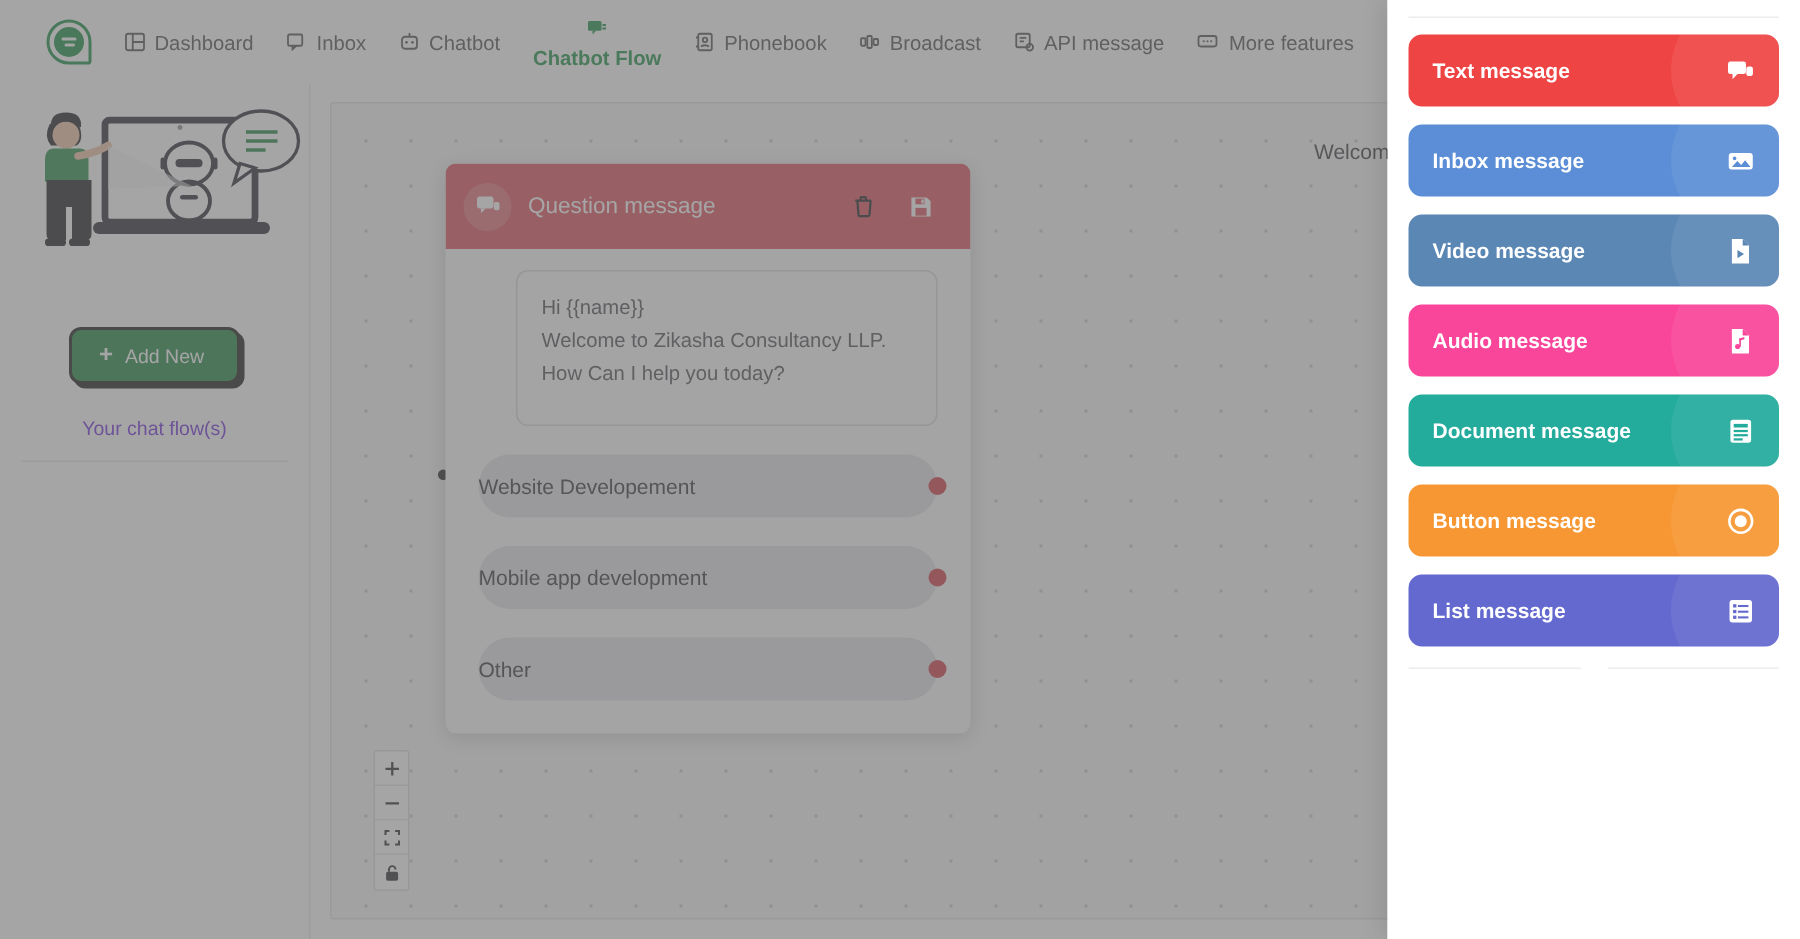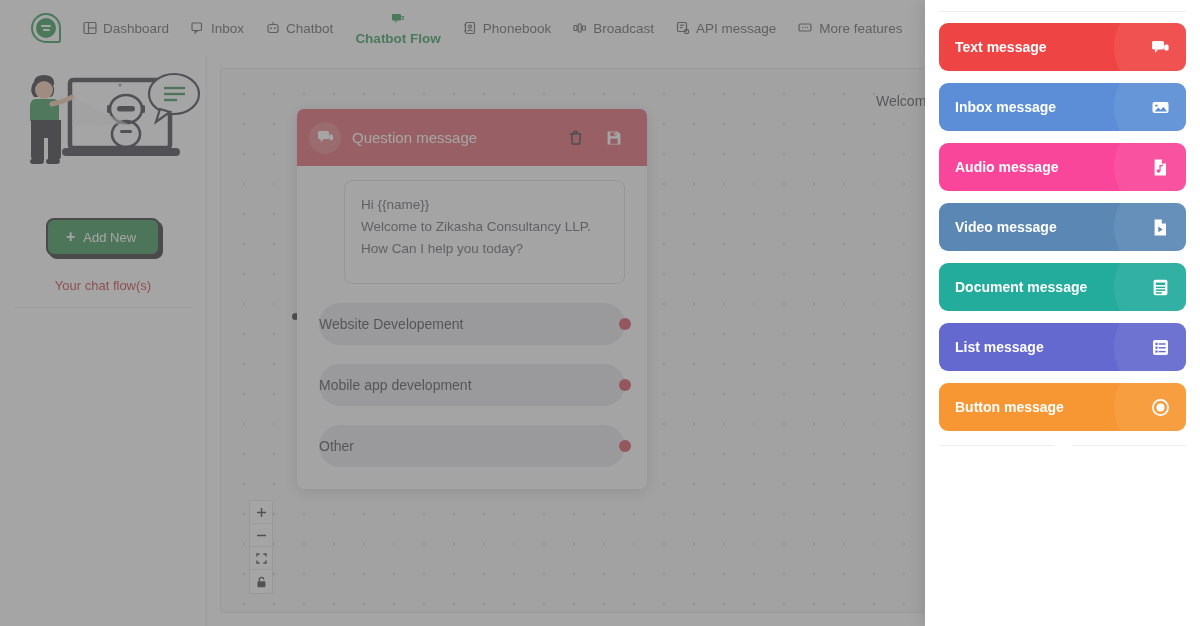--- a/index.html
+++ b/index.html
@@ -56,21 +56,21 @@
   .addnew-wrap { display: flex; justify-content: center; margin-top: 24px; }
   .addnew {
     position: relative; background: #17823c; color: #fff;
     border: 2px solid #111; border-radius: 8px;
     font-size: 13px; padding: 9px 22px 9px 18px;
     display: flex; align-items: center; gap: 8px; cursor: pointer;
     box-shadow: 3px 3px 0 #111;
   }
   .addnew .plus { font-size: 16px; line-height: 1; font-weight: bold; }
   .flowlabel {
-    text-align: center; font-size: 13px; color: #b91c1c;
+    text-align: center; font-size: 13px; color: #6d28d9;
     margin-top: 22px; padding-bottom: 14px; border-bottom: 1px solid #e8e8e8;
     margin-left: 14px; margin-right: 14px;
   }
 
   
   .canvas-area {
     position: absolute; left: 220px; top: 68px;
     width: 962px; height: 545px;
     background-color: #f7f7f8;
     background-image: radial-gradient(#c9c9cf 1.1px, transparent 1.2px);
@@ -421,53 +421,63 @@
         <span class="lbl">Inbox message</span>
         <span class="ic">
           <svg width="19" height="19" viewBox="0 0 19 19" fill="#fff">
               <rect x="1.5" y="4" width="16" height="11" rx="2"></rect>
               <path d="M3.6 13.4l3.6-4 2.6 2.6 2.6-3.2 3.6 4.6z" fill="#5b8ed6"></path>
               <circle cx="5.4" cy="7.6" r="1.2" fill="#5b8ed6"></circle>
             </svg>
         </span>
       </div>
 
+      <div class="mbtn" style="background:#5b87b5">
+        <span class="lbl">Video message</span>
+        <span class="ic">
+          <svg width="19" height="19" viewBox="0 0 19 19" fill="#fff">
+              <path d="M3.6 1.4h7.2l4.2 4.2v12H3.6z"></path>
+              <path d="M10.8 1.4l4.2 4.2h-4.2z" fill="#5b87b5"></path>
+              <path d="M7.3 8.6l4.4 2.8-4.4 2.8z" fill="#5b87b5"></path>
+            </svg>
+        </span>
+      </div>
+
       <div class="mbtn" style="background:#f9459a">
         <span class="lbl">Audio message</span>
         <span class="ic">
           <svg width="19" height="19" viewBox="0 0 19 19" fill="#fff">
               <path d="M3.6 1.4h7.2l4.2 4.2v12H3.6z"></path>
               <path d="M10.8 1.4l4.2 4.2h-4.2z" fill="#f9459a"></path>
               <circle cx="7.4" cy="13" r="1.7" fill="#f9459a"></circle>
               <rect x="8.5" y="7.6" width="1.1" height="5.6" fill="#f9459a"></rect>
               <path d="M8.5 7.6l3.4-1v1.5l-3.4 1z" fill="#f9459a"></path>
             </svg>
         </span>
       </div>
 
-      <div class="mbtn" style="background:#5b87b5">
-        <span class="lbl">Video message</span>
-        <span class="ic">
-          <svg width="19" height="19" viewBox="0 0 19 19" fill="#fff">
-              <path d="M3.6 1.4h7.2l4.2 4.2v12H3.6z"></path>
-              <path d="M10.8 1.4l4.2 4.2h-4.2z" fill="#5b87b5"></path>
-              <path d="M7.3 8.6l4.4 2.8-4.4 2.8z" fill="#5b87b5"></path>
-            </svg>
-        </span>
-      </div>
-
       <div class="mbtn" style="background:#23ab9c">
         <span class="lbl">Document message</span>
         <span class="ic">
           <svg width="19" height="19" viewBox="0 0 19 19" fill="#fff">
               <rect x="2.6" y="1.8" width="13.8" height="15.4" rx="1.8"></rect>
               <rect x="4.8" y="4.6" width="9.4" height="2.4" fill="#23ab9c"></rect>
               <rect x="4.8" y="8.6" width="9.4" height="1.5" fill="#23ab9c"></rect>
               <rect x="4.8" y="11.4" width="9.4" height="1.5" fill="#23ab9c"></rect>
               <rect x="4.8" y="14.2" width="6" height="1.5" fill="#23ab9c"></rect>
+            </svg>
+        </span>
+      </div>
+
+      <div class="mbtn" style="background:#f79733">
+        <span class="lbl">Button message</span>
+        <span class="ic">
+          <svg width="19" height="19" viewBox="0 0 19 19" fill="none">
+              <circle cx="9.5" cy="9.5" r="7.6" stroke="#fff" stroke-width="1.7"></circle>
+              <circle cx="9.5" cy="9.5" r="4" fill="#fff"></circle>
             </svg>
         </span>
       </div>
 
       <div class="mbtn" style="background:#6369cf">
         <span class="lbl">List message</span>
         <span class="ic">
           <svg width="19" height="19" viewBox="0 0 19 19" fill="#fff">
               <rect x="2" y="2" width="15" height="15" rx="2"></rect>
               <g fill="#6369cf">
@@ -475,30 +485,20 @@
                 <rect x="7.6" y="5.3" width="7" height="1.4"></rect>
                 <rect x="4.4" y="8.6" width="2.2" height="2.2"></rect>
                 <rect x="7.6" y="9.1" width="7" height="1.4"></rect>
                 <rect x="4.4" y="12.4" width="2.2" height="2.2"></rect>
                 <rect x="7.6" y="12.9" width="7" height="1.4"></rect>
               </g>
             </svg>
         </span>
       </div>
 
-      <div class="mbtn" style="background:#f79733">
-        <span class="lbl">Button message</span>
-        <span class="ic">
-          <svg width="19" height="19" viewBox="0 0 19 19" fill="none">
-              <circle cx="9.5" cy="9.5" r="7.6" stroke="#fff" stroke-width="1.7"></circle>
-              <circle cx="9.5" cy="9.5" r="4" fill="#fff"></circle>
-            </svg>
-        </span>
-      </div>
-
     </div>
     <div class="rdiv-bot">
       <span></span>
       <span></span>
     </div>
   </div>
 
 </div>
 
 </body></html>

